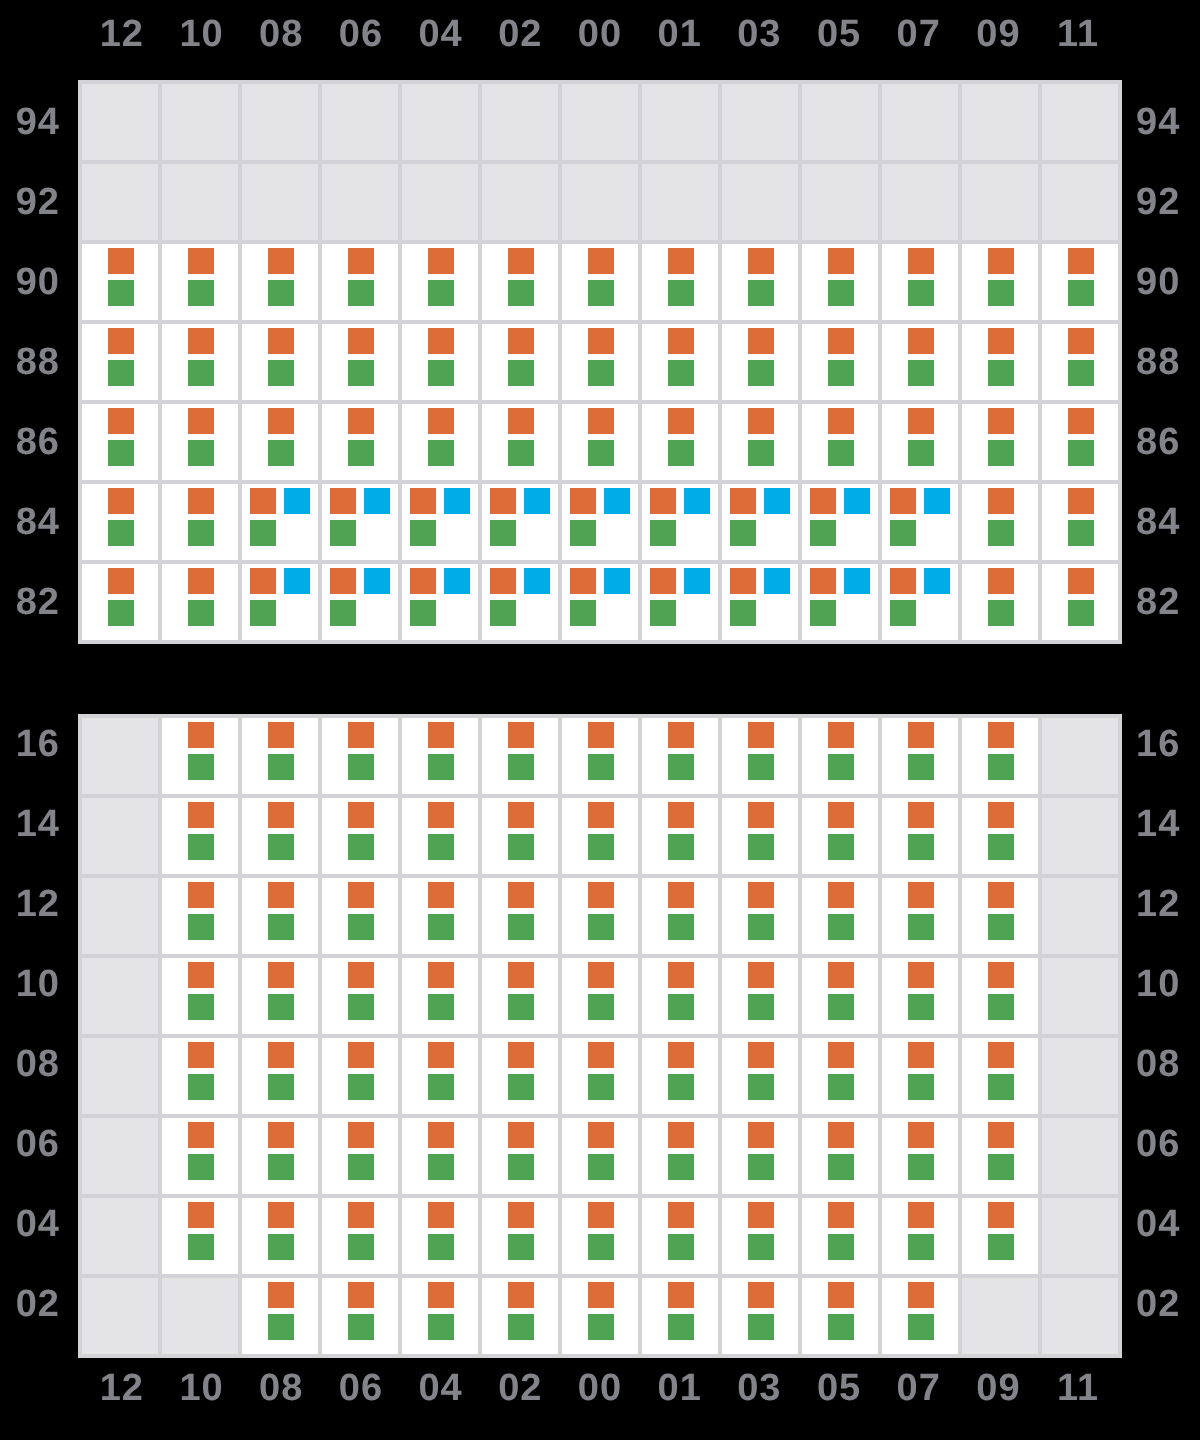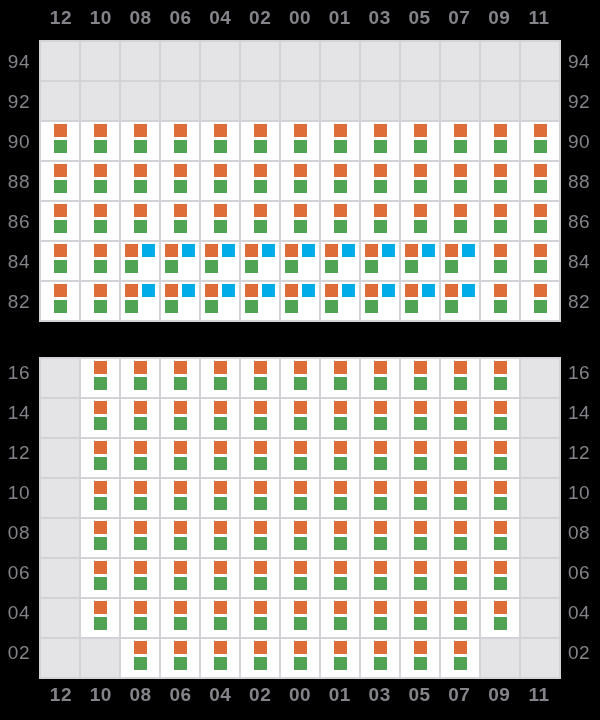--- a/index.html
+++ b/index.html
@@ -23,21 +23,21 @@
   .axis div {
     display: flex; align-items: center; justify-content: center;
     font-size: 19px; font-weight: 700; letter-spacing: 0.5px;
     color: var(--label, #83838a);
   }
 
   
   .side { position: absolute; display: grid; }
   .side div {
     display: flex; align-items: center;
-    font-size: 19px; font-weight: 400; letter-spacing: 0.5px;
+    font-size: 19px; font-weight: 700; letter-spacing: 0.5px;
     color: var(--label, #83838a);
   }
   .side.left  { left: 0;    width: 33px; padding-right: 3px; }
   .side.left div  { justify-content: flex-end; }
   .side.right { left: 564px; width: 36px; padding-left: 4px; }
   .side.right div { justify-content: flex-start; }
   #labels-top-left,  #labels-top-right  { top: 42px;  grid-template-rows: repeat(7, 40px); }
   #labels-bottom-left, #labels-bottom-right { top: 353px; grid-template-rows: repeat(8, 40px); }
 
   

